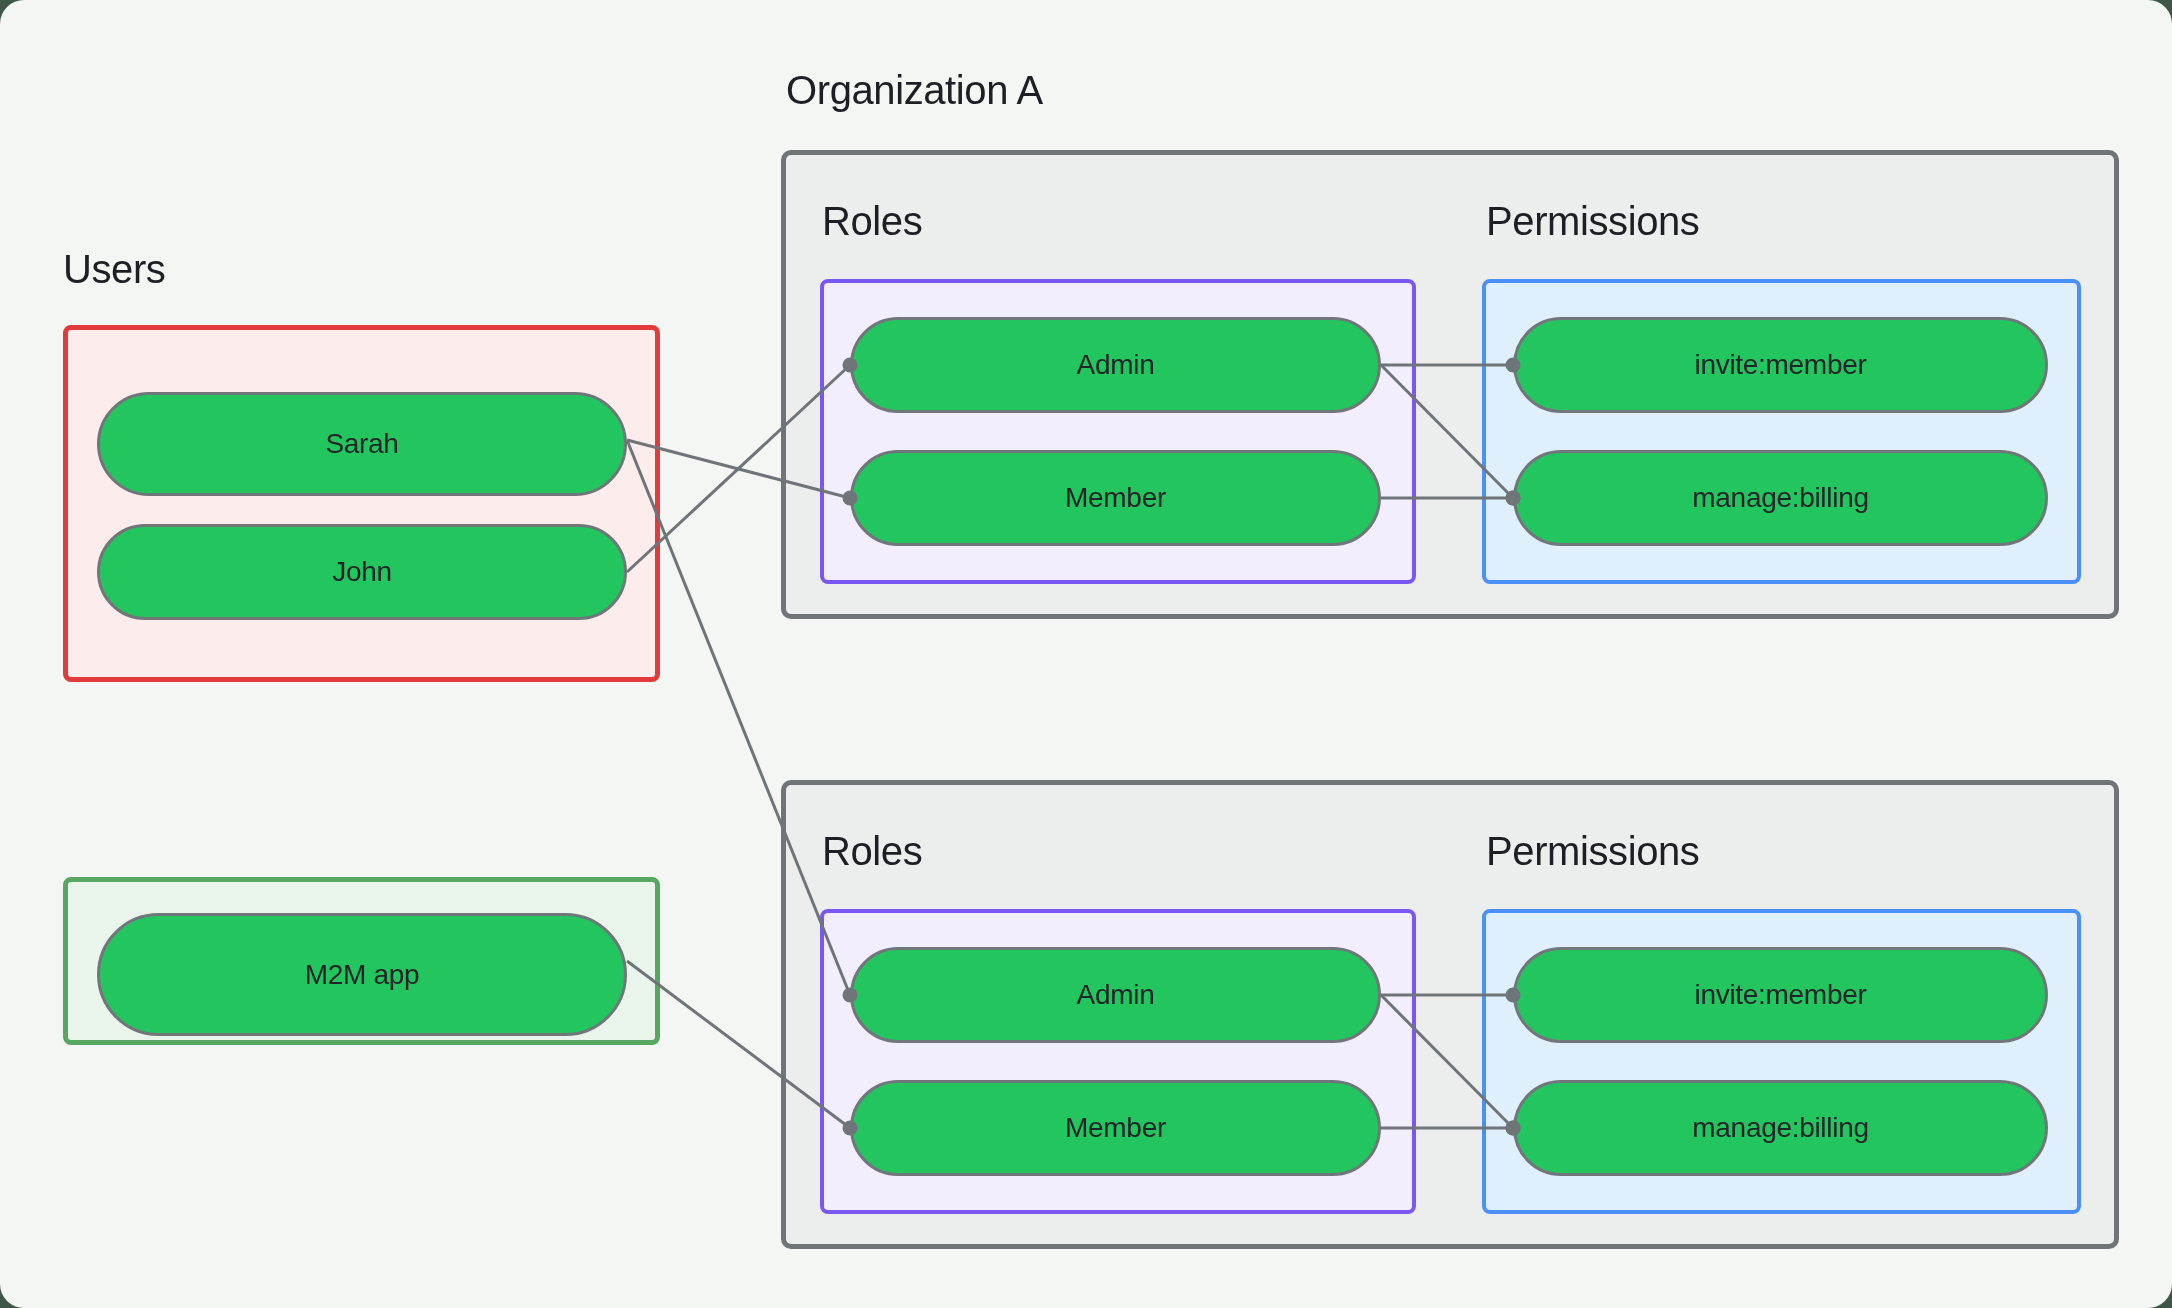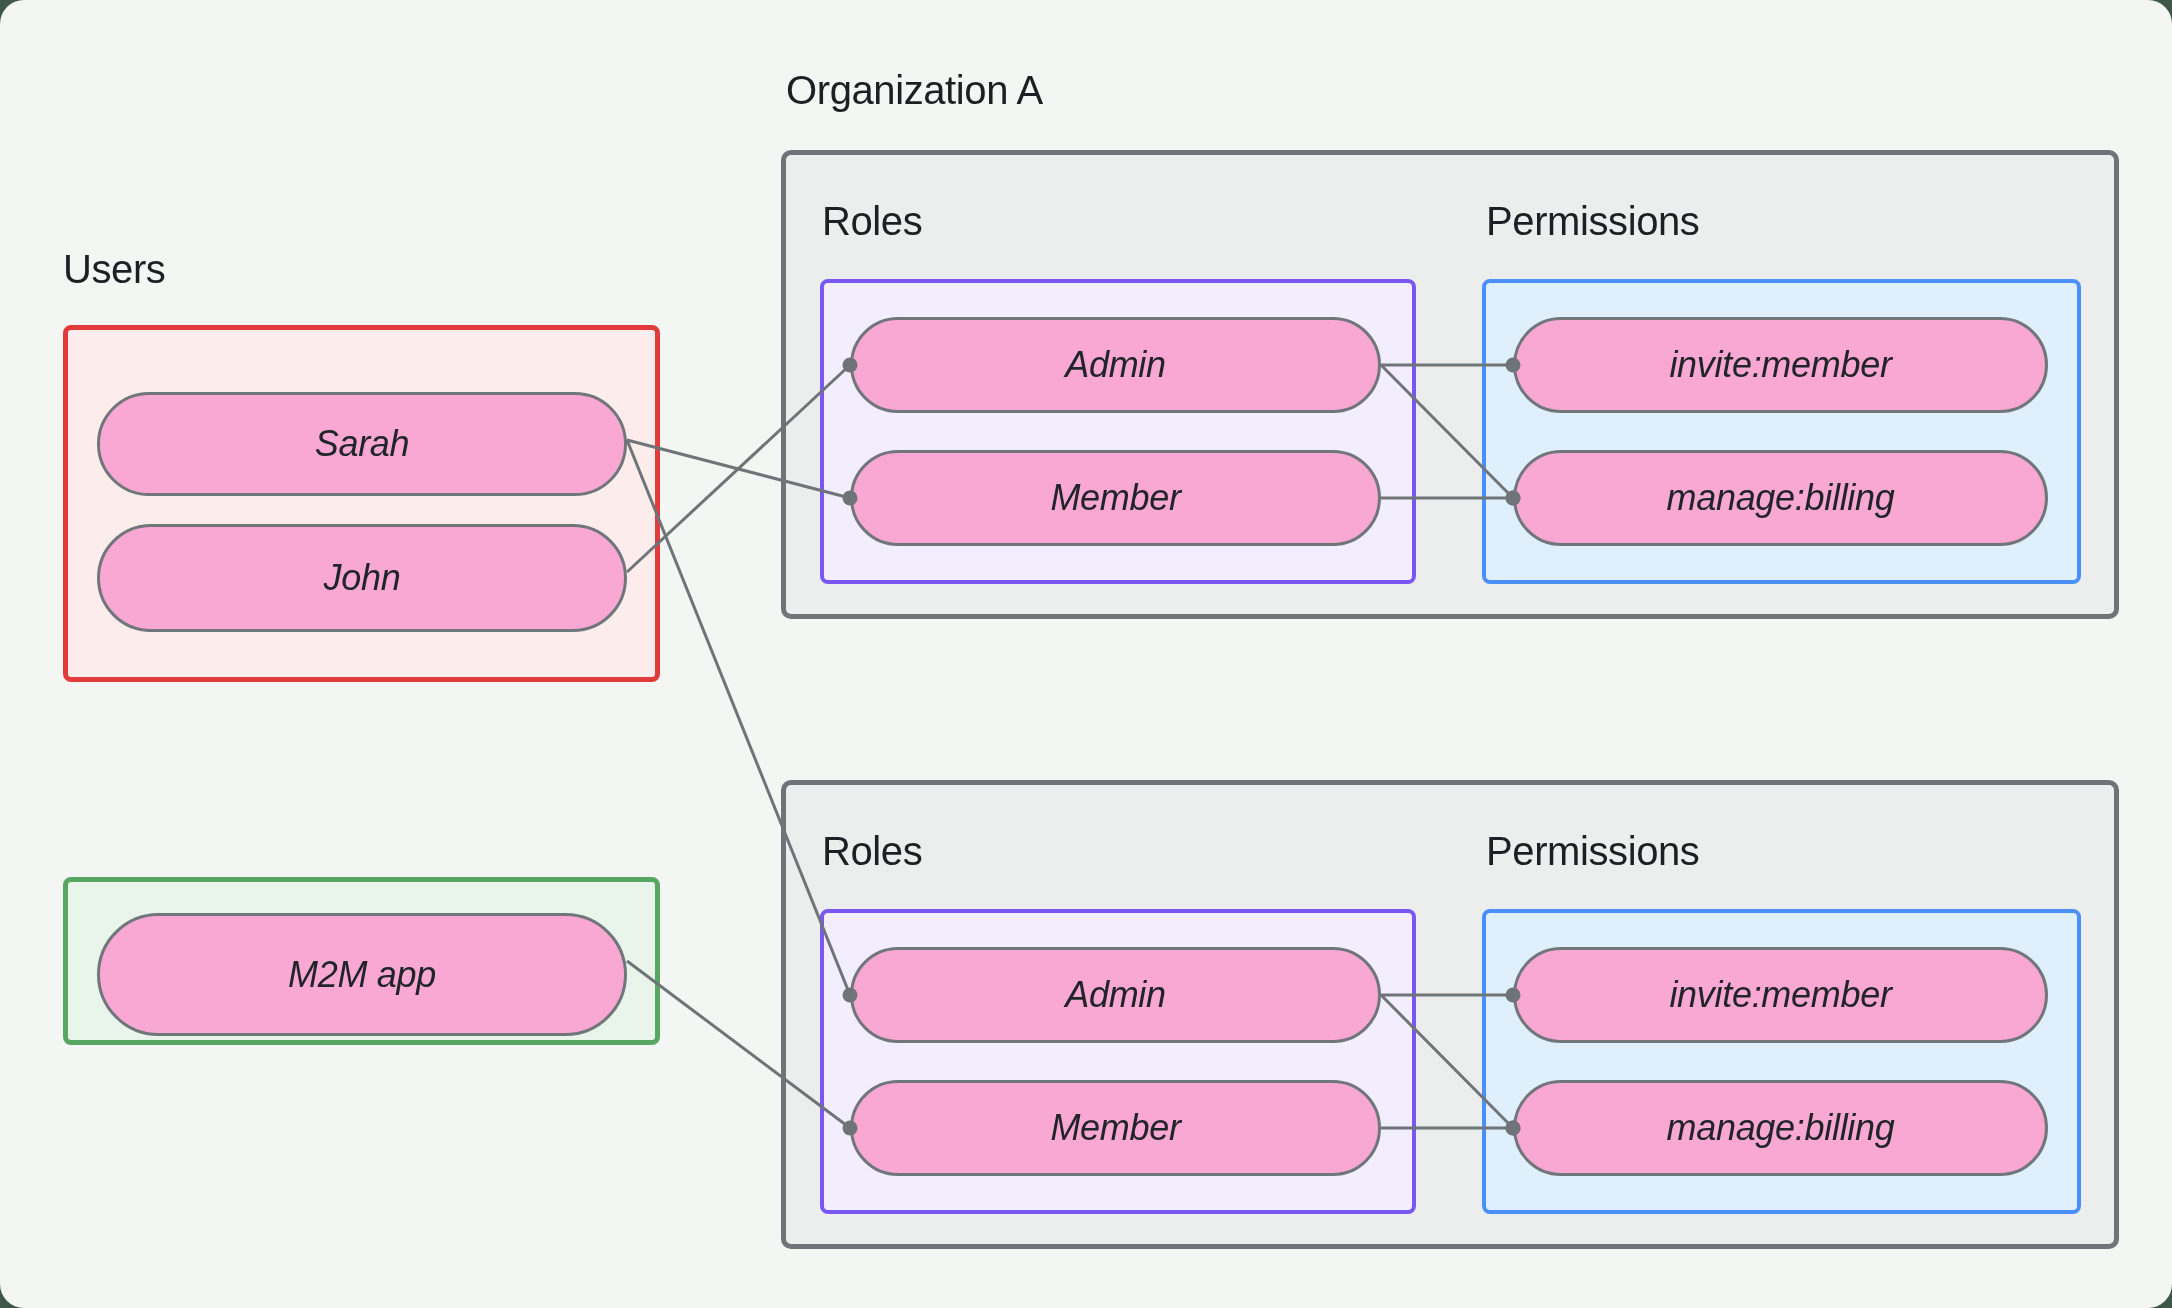--- a/index.html
+++ b/index.html
@@ -32,52 +32,51 @@
     border-radius: 8px;
   }
   .users-box   { background: #fcecec; border: 5px solid #e23b3b; }
   .m2m-box     { background: #e9f5ea; border: 5px solid #57a661; }
   .org-box     { background: #eceeed; border: 5px solid #6f7478; border-radius: 10px; }
   .roles-box   { background: #f3eefe; border: 4px solid #7a57f3; }
   .perms-box   { background: #e0effc; border: 4px solid #4a90f8; }
   .pill {
     position: absolute;
     box-sizing: border-box;
-    background: #f9a8d4;
+    background: #22c55e;
     border: 3px solid #71767b;
     border-radius: 999px;
     display: flex;
     align-items: center;
     justify-content: center;
-    font-size: 36px;
+    font-size: 28px;
     font-weight: 400;
     letter-spacing: -0.3px;
     color: #212428;
     white-space: nowrap;
-    font-style: italic;
   }
   .edges-svg {
     position: absolute;
     left: 0; top: 0;
     width: 2172px;
     height: 1308px;
     pointer-events: none;
   }
 </style>
 </head>
 <body>
 
 <div class="canvas" id="canvas">
 
   <div class="group-label" style="left:63px; top:247px;">Users</div>
   <div class="box users-box" style="left:63px; top:325px; width:597px; height:357px;"></div>
   <div class="pill" style="left:97px; top:392px; width:530px; height:104px;">
     <span>Sarah</span>
   </div>
-  <div class="pill" style="left:97px; top:524px; width:530px; height:108px;">
+  <div class="pill" style="left:97px; top:524px; width:530px; height:96px;">
     <span>John</span>
   </div>
 
   <div class="box m2m-box" style="left:63px; top:877px; width:597px; height:168px;"></div>
   <div class="pill" style="left:97px; top:913px; width:530px; height:123px;">
     <span>M2M app</span>
   </div>
 
   <div class="group-label" style="left:786px; top:68px;">Organization A</div>
   <div class="box org-box" style="left:781px; top:150px; width:1338px; height:469px;"></div>

